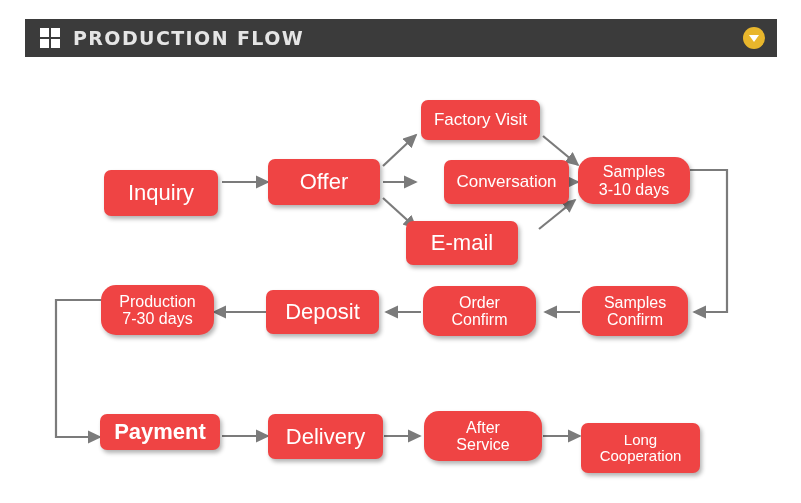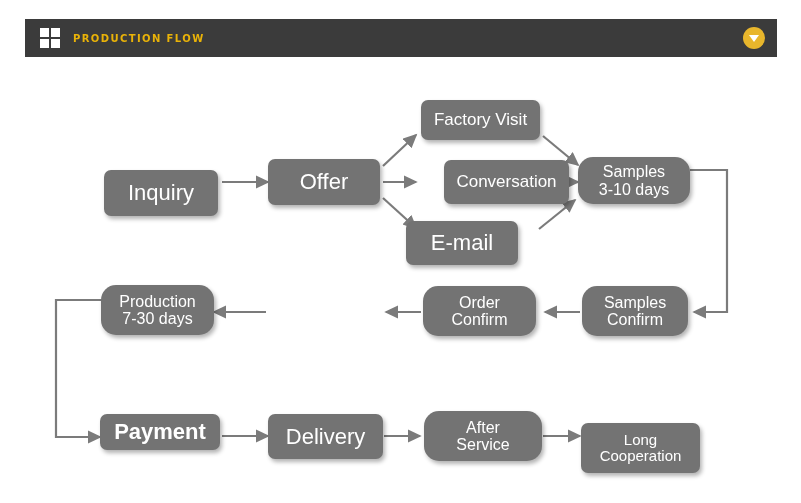--- a/index.html
+++ b/index.html
@@ -35,22 +35,22 @@
     grid-template-rows: 9px 9px;
     gap: 2px;
     flex: 0 0 auto;
   }
   #grid-icon i {
     display: block;
     background: #ffffff;
   }
   #header-title {
     margin-left: 13px;
-    color: #eab308;
-    font-size: 10px;
+    color: #e5e5e5;
+    font-size: 19px;
     font-weight: bold;
     letter-spacing: 1.4px;
     font-family: "DejaVu Sans", sans-serif;
     white-space: nowrap;
   }
   #header-toggle {
     position: absolute;
     right: 12px;
     top: 50%;
     transform: translateY(-50%);
@@ -81,21 +81,21 @@
   }
   #connector-layer {
     position: absolute;
     left: 0; top: 0;
     width: 801px; height: 503px;
     pointer-events: none;
   }
 
   .node {
     position: absolute;
-    background: #737373;
+    background: #ef4444;
     color: #ffffff;
     border-radius: 7px;
     box-shadow: 2px 3px 4px rgba(0,0,0,0.30);
     display: flex;
     align-items: center;
     justify-content: center;
     text-align: center;
     font-family: "Liberation Sans", sans-serif;
     line-height: 1.08;
     box-sizing: border-box;
@@ -177,20 +177,21 @@
 
   <div class="node two" style="left:578px; top:157px; width:112px; height:47px;">Samples
 3-10 days</div>
 
   <div class="node two" style="left:582px; top:286px; width:106px; height:50px;">Samples
 Confirm</div>
 
   <div class="node two" style="left:423px; top:286px; width:113px; height:50px;">Order
 Confirm</div>
 
+  <div class="node big" style="left:266px; top:290px; width:113px; height:44px;">Deposit</div>
 
   <div class="node two" style="left:101px; top:285px; width:113px; height:50px;">Production
 7-30 days</div>
 
   <div class="node big" style="left:100px; top:414px; width:120px; height:29px;font-weight:bold;">Payment</div>
 
   <div class="node big" style="left:268px; top:414px; width:115px; height:45px;">Delivery</div>
 
   <div class="node two" style="left:424px; top:411px; width:118px; height:50px;">After
 Service</div>

